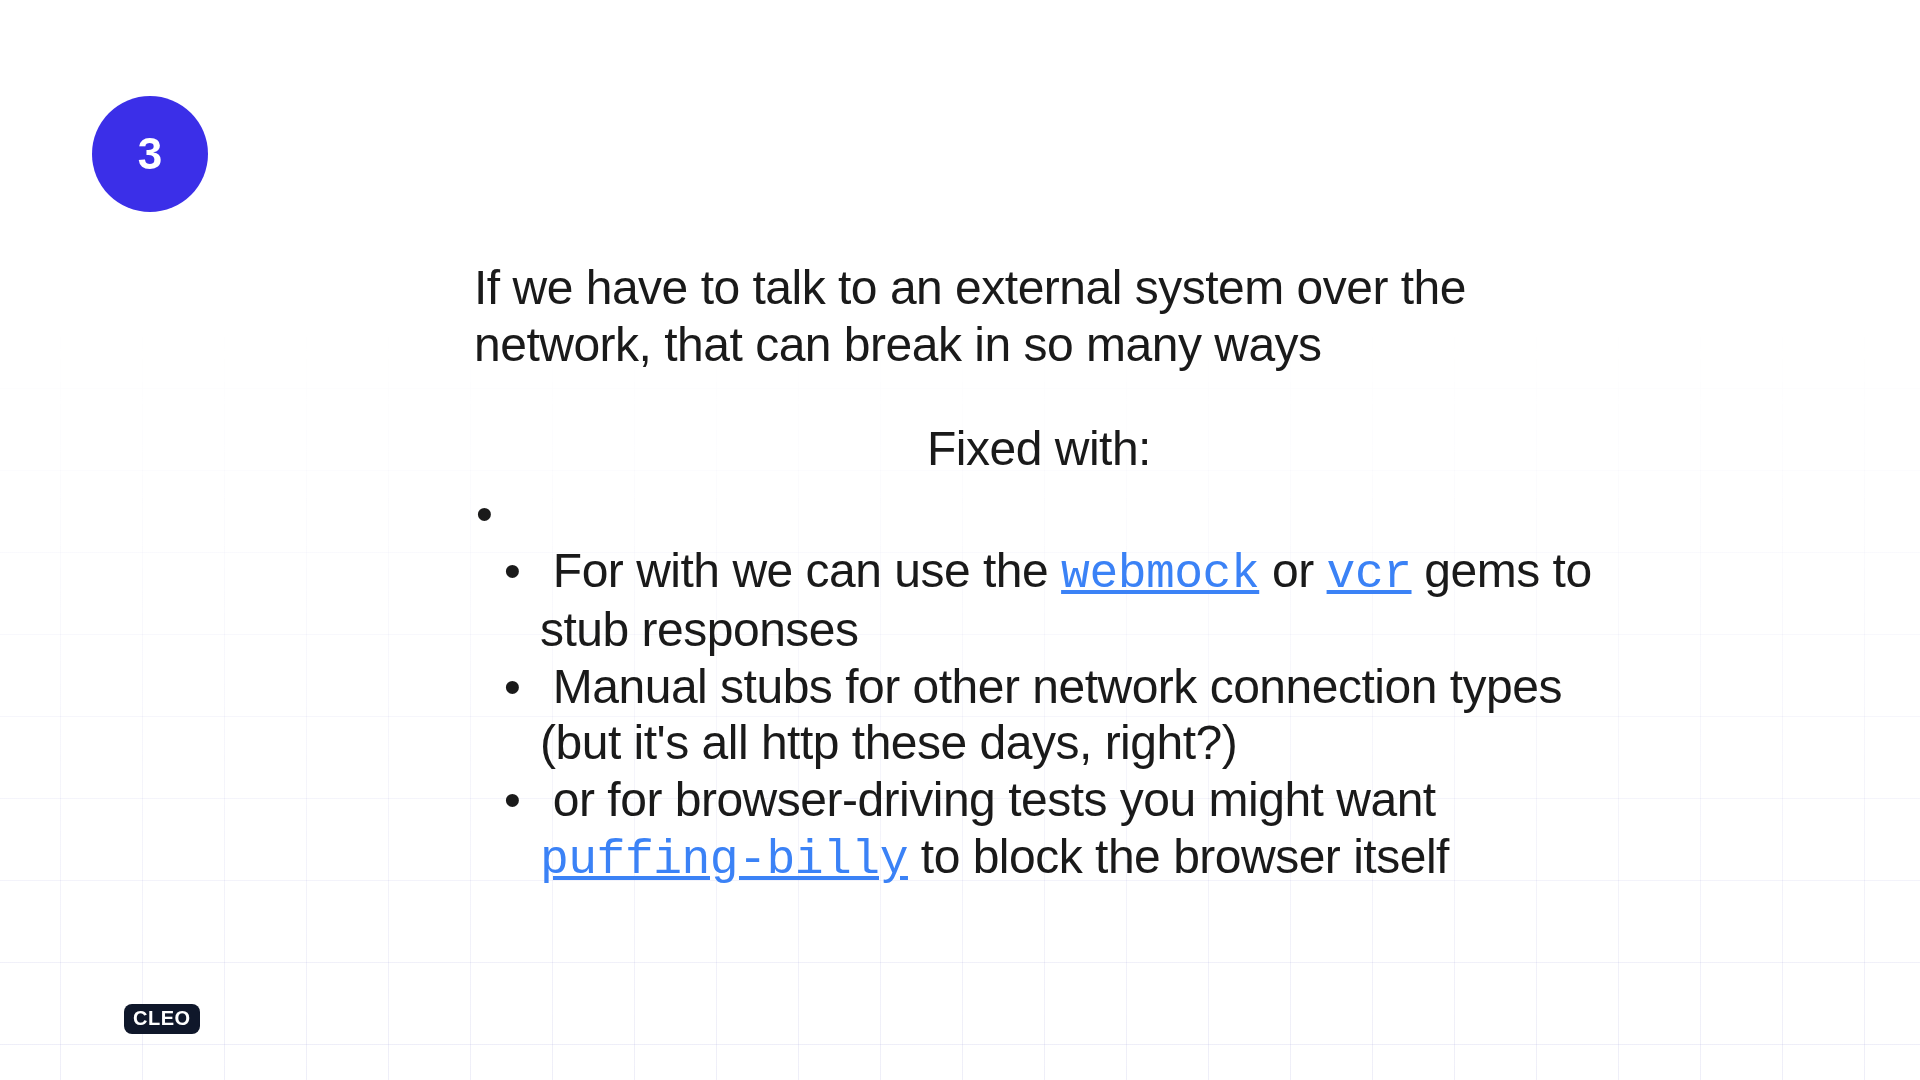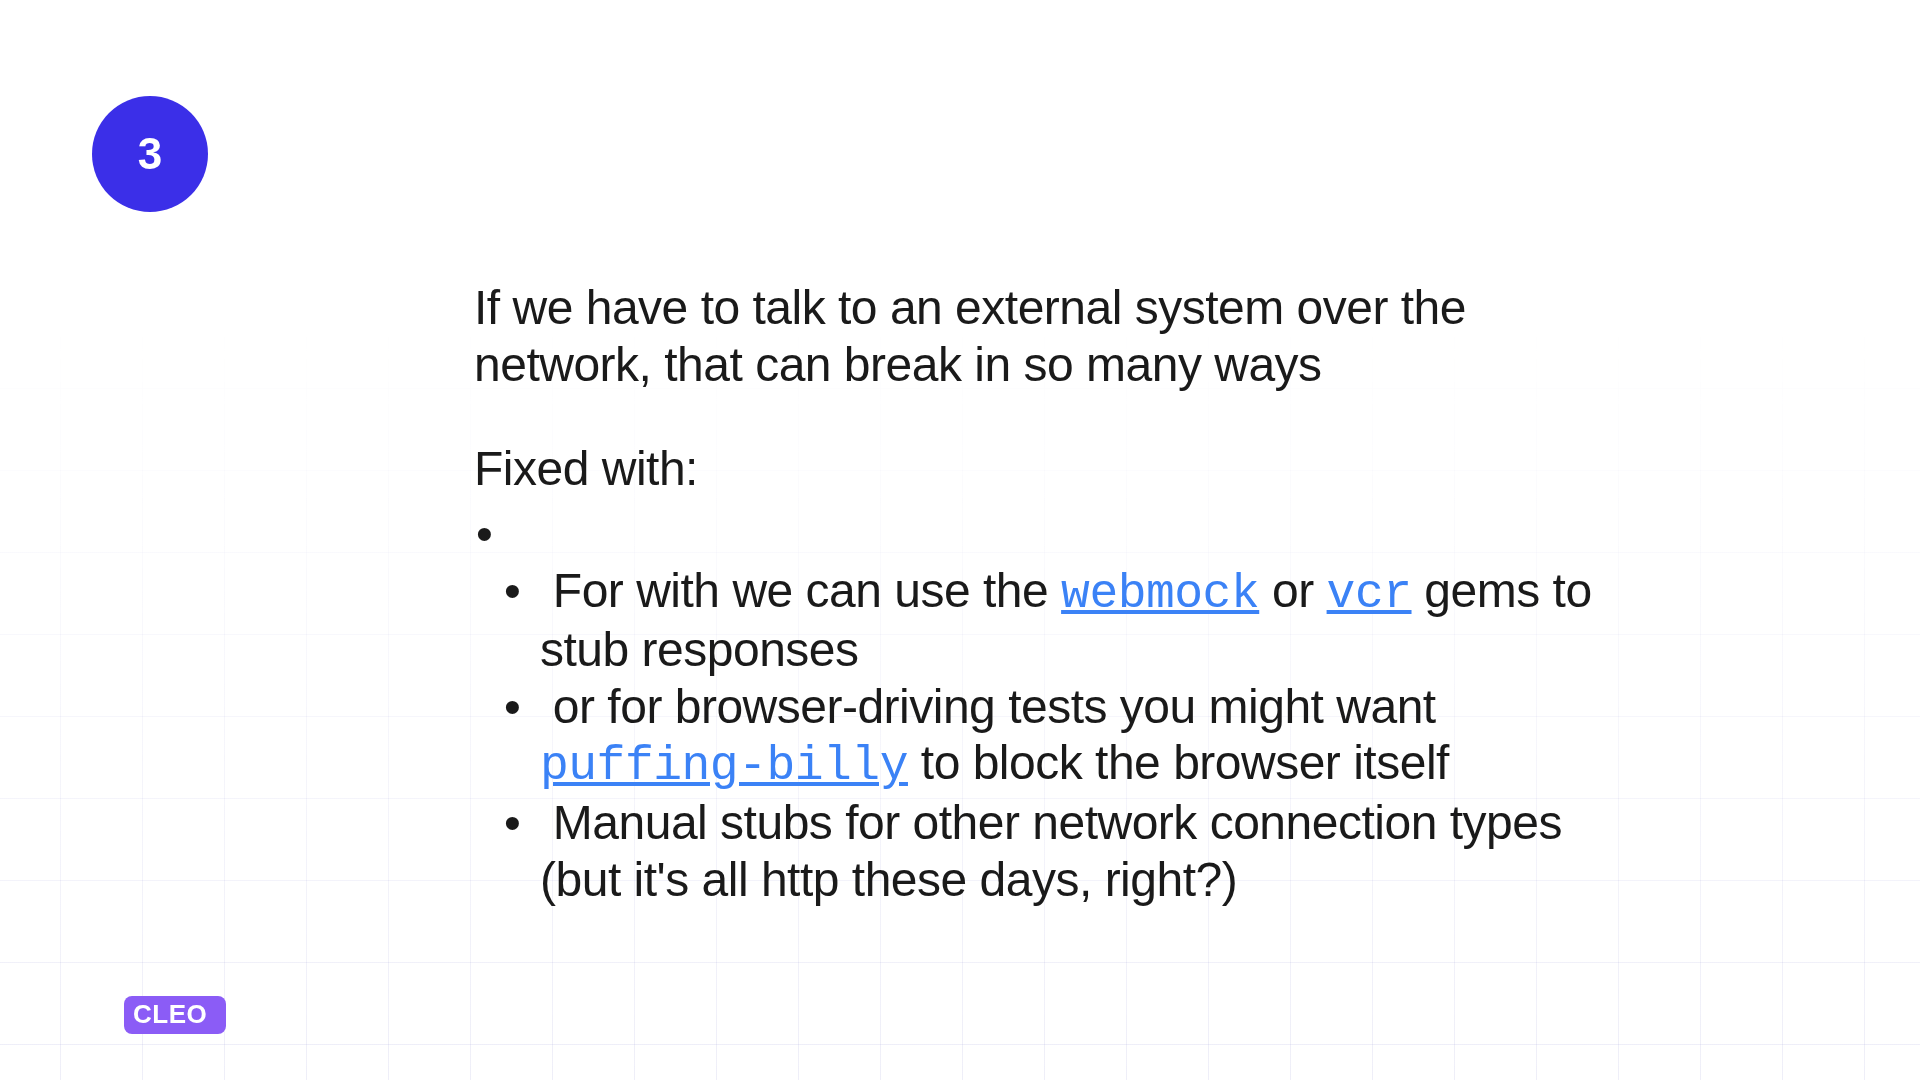--- a/index.html
+++ b/index.html
@@ -53,22 +53,22 @@
   }
   .content {
     position: absolute;
     left: 474px;
     top: 260px;
     width: 1130px;
     font-size: 48px;
     line-height: 1.18;
     letter-spacing: -0.5px;
   }
-  .intro { margin-bottom: 48px; margin-top: 20px; }
-  .fixed-with { margin-bottom: 8px; }
+  .intro { margin-bottom: 48px; }
+  .fixed-with { margin-bottom: 8px; text-align: center; }
   ul.top { list-style: none; padding-left: 0; }
   ul.top > li::before {
     content: "•";
     display: inline-block;
     width: 30px;
     margin-left: 2px;
   }
   ul.sub { list-style: none; padding-left: 30px; }
   ul.sub > li {
     padding-left: 36px;
@@ -82,26 +82,26 @@
   }
   a.codelink {
     font-family: "Courier New", Courier, monospace;
     color: #3b82f6;
     text-decoration: underline;
   }
   .logo {
     position: absolute;
     left: 124px;
     bottom: 46px;
-    background: #8b5cf6;
+    background: #0f172a;
     color: #ffffff;
     font-weight: 800;
-    font-size: 26px;
+    font-size: 20px;
     letter-spacing: 0.5px;
-    padding: 3px 19px 4px 9px;
+    padding: 3px 9px 4px 9px;
     border-radius: 8px;
     font-family: Arial, Helvetica, sans-serif;
   }
 </style>
 </head>
 <body>
 
 <div class="grid-bg"></div>
 
 <div class="slide">
@@ -116,24 +116,24 @@
 
     <p class="fixed-with">Fixed with:</p>
 
     <ul class="top">
       <li>
         <ul class="sub">
           <li>
             <span>For with we can use the </span><a href="#" class="codelink">webmock</a><span> or </span><a href="#" class="codelink">vcr</a><span> gems to stub responses</span>
           </li>
           <li>
-            <span>or for browser-driving tests you might want </span><a href="#" class="codelink">puffing-billy</a><span> to block the browser itself</span>
+            <span>Manual stubs for other network connection types (but it's all http these days, right?)</span>
           </li>
           <li>
-            <span>Manual stubs for other network connection types (but it's all http these days, right?)</span>
+            <span>or for browser-driving tests you might want </span><a href="#" class="codelink">puffing-billy</a><span> to block the browser itself</span>
           </li>
         </ul>
       </li>
     </ul>
   </div>
 
   <div class="logo">
     <span>CLEO</span>
   </div>
 

